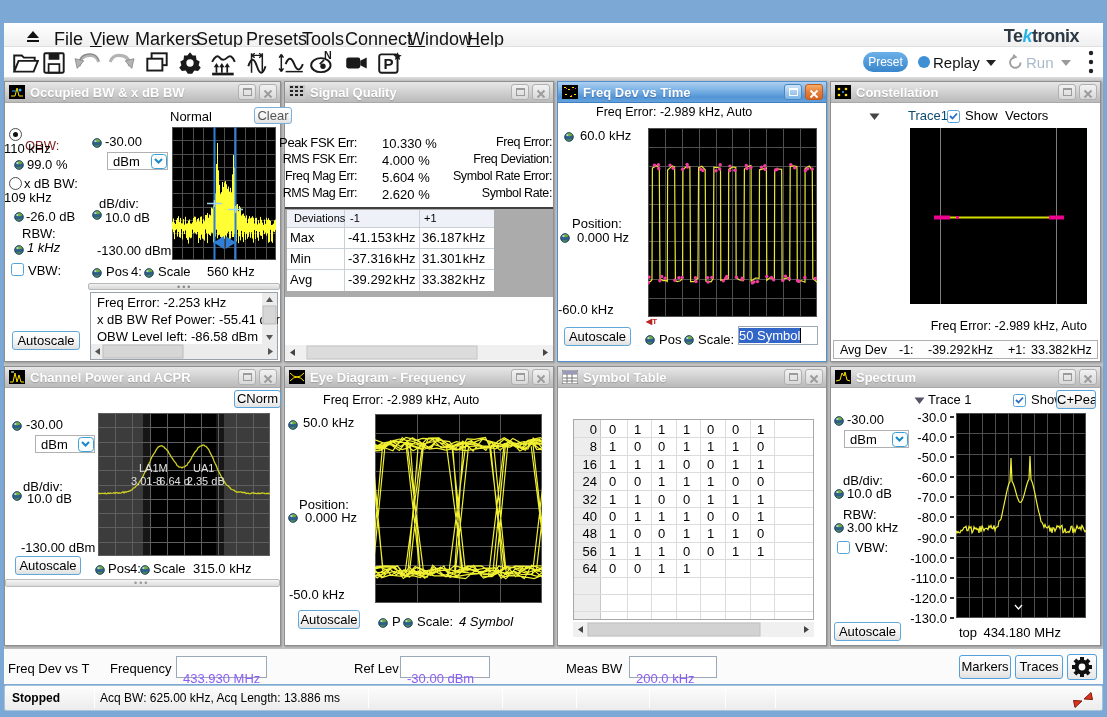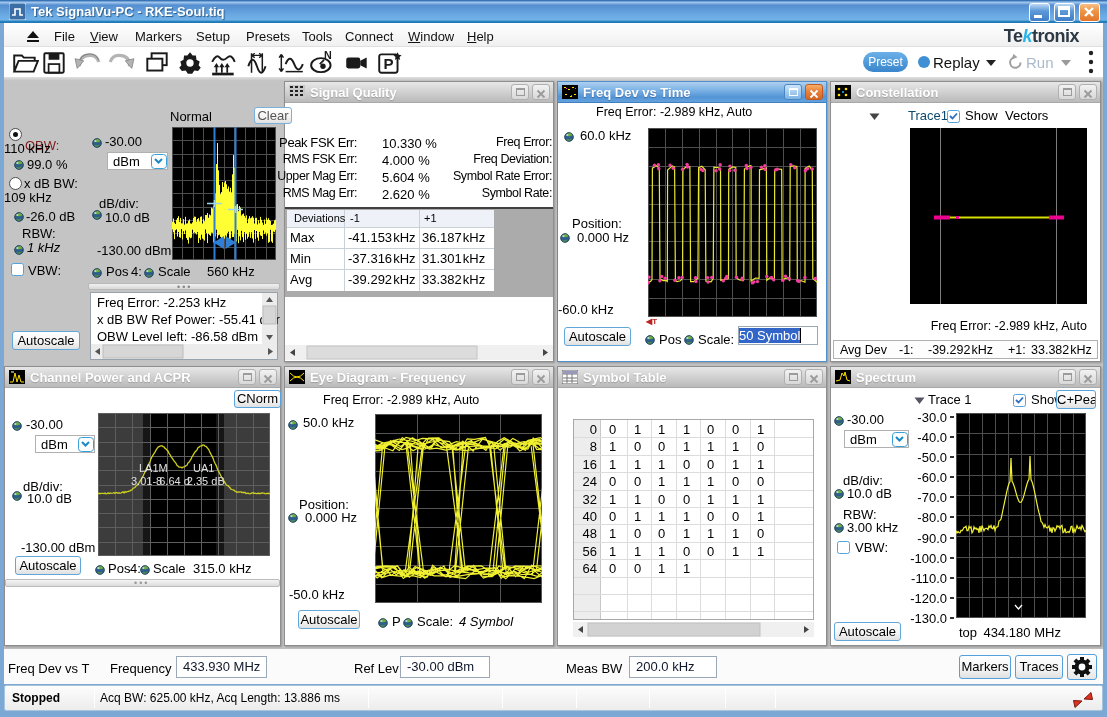--- a/index.html
+++ b/index.html
@@ -1,21 +1,21 @@
 <!DOCTYPE html>
 <html><head><meta charset="utf-8"><style>
 *{margin:0;padding:0;box-sizing:border-box}
 html,body{width:1107px;height:717px;overflow:hidden;font-family:"Liberation Sans",sans-serif;background:#7ca8d5}
 #win{position:absolute;left:0;top:0;width:1107px;height:717px}
 #titlebar{position:absolute;left:0;top:0;width:1107px;height:23px;
  background:linear-gradient(#3a74b8 0%,#3a74b8 4%,#a9cdf0 9%,#568fd0 22%,#5f9cda 45%,#6cacE4 70%,#74b2e8 88%,#2787c2 91%,#1e74b2 100%);}
 #tbtext{position:absolute;left:31px;top:4px;color:#fff;font-weight:bold;font-size:13px;text-shadow:1px 1px 1px #2a5a8a}
 .wbtn{position:absolute;top:3px;width:21px;height:19px;border-radius:3px;border:1px solid #fff;}
 #menubar{position:absolute;left:4px;top:23px;width:1099px;height:24px;background:linear-gradient(#ffffff,#f0f0f0);border-bottom:1px solid #e0e0e0}
-.mitem{position:absolute;top:6px;font-size:13px;color:#111}
+.mitem{position:absolute;top:6px;font-size:18px;color:#111}
 #toolbar{position:absolute;left:4px;top:47px;width:1099px;height:30px;background:#fff}
 #tbsep{position:absolute;left:4px;top:77px;width:1099px;height:4px;background:linear-gradient(#e0e0e0,#c2c2c2)}
 #workspace{position:absolute;left:4px;top:81px;width:1099px;height:567px;background:#c4c4c4}
 #controlbar{position:absolute;left:4px;top:648px;width:1099px;height:36px;background:#fbfbfb;border-top:1px solid #c0c0c0}
 #statusbar{position:absolute;left:4px;top:685px;width:1099px;height:26px;background:linear-gradient(#fdfdfd,#ececec);border:1px solid #a8c4da;border-radius:2px}
 .panel{position:absolute;background:#fff;border:1px solid #8e8e8e;box-shadow:1px 1px 2px rgba(0,0,0,.25)}
 .pactive{border-color:#4e90cf}
 .ptitle{position:absolute;left:0;top:0;right:0;height:21px;background:linear-gradient(#e7e7e7,#d3d3d3 45%,#bcbcbc 95%);border-bottom:1px solid #a8a8a8}
 .ptitle.active{background:linear-gradient(#aecfef 0%,#7db4e6 40%,#5394d6 75%,#65a2dc 100%);border-bottom:1px solid #3f7ec0}
 .picon{position:absolute;left:4px;top:3px;width:16px;height:14px}
@@ -28,41 +28,24 @@
 .closebtn{background:linear-gradient(#f6b06a,#e8813a 45%,#d96a28 90%);border:1px solid #c05a20}
 .closebtn svg{margin-top:2px}
 .restorebtn-a{background:linear-gradient(#cfe4f8,#7db4e6);border:1px solid #4a86c0}
 .rico,.ricoa{position:absolute;left:3.5px;top:3px;width:9px;height:8px;border:1px solid #9b9b9b;border-top:2.5px solid #9b9b9b}
 .ricoa{border-color:#fff;border-top-color:#fff;background:transparent}
 .xpbtn{position:absolute;text-align:center;color:#000;background:linear-gradient(#ffffff,#f4f4f4 60%,#e0e0e0);border:1px solid #62a7da;border-radius:3px}
 .combo{position:absolute;height:18px;background:#fff;border:1px solid #b0b0b0;font-size:13px;padding:1px 0 0 5px;color:#000}
 .cbtn{position:absolute;right:0.5px;top:0.5px;bottom:0.5px;width:16px;background:#fdfdfd;border:1.6px solid #38a0d8;border-radius:3.5px;display:flex;align-items:center;justify-content:center}
 .cbx{position:absolute;width:13px;height:13px;background:#fff;border:1.5px solid #54a2d8;border-radius:2.5px}
 .rad{position:absolute;width:13px;height:13px;background:#fff;border:1.5px solid #4e4e52;border-radius:50%}
-.tbox{position:absolute;background:#fff;border:1px solid #9aa8b8;font-size:13px;color:#0f172a;padding:2px 0 0 6px;white-space:nowrap}
+.tbox{position:absolute;background:#fff;border:1px solid #9aa8b8;font-size:13px;color:#8b5cf6;padding:14px 0 0 6px;white-space:nowrap}
 .sb{position:absolute;background:#f0f0f0}
 </style></head><body>
 <div id="win">
-    <div id="titlebar">
-      <svg width="17" height="17" style="position:absolute;left:9px;top:3px">
-        <rect x="0" y="0" width="17" height="17" rx="2" fill="#3a6ea5" stroke="#d8e8f8"></rect>
-        <path d="M3 12 L6 12 6 6 11 6 11 12 14 12" stroke="#fff" stroke-width="1.6" fill="none"></path>
-      </svg>
-      <div id="tbtext">Tek SignalVu-PC - RKE-Soul.tiq</div>
-      <div class="wbtn" style="right:57px;background:linear-gradient(#bcd8f4,#5e9ad8 40%,#3f7ec8)"><svg width="19" height="17">
-          <rect x="4" y="11" width="8" height="3" fill="#fff"></rect>
-        </svg></div>
-      <div class="wbtn" style="right:32px;background:linear-gradient(#bcd8f4,#5e9ad8 40%,#3f7ec8)"><svg width="19" height="17">
-          <rect x="4" y="3" width="10" height="9" fill="none" stroke="#fff" stroke-width="2"></rect>
-          <rect x="4" y="3" width="10" height="3" fill="#fff"></rect>
-        </svg></div>
-      <div class="wbtn" style="right:7px;background:linear-gradient(#f8c088,#ef9545 40%,#e2752a)"><svg width="19" height="17">
-          <path d="M5 4 L13 12 M13 4 L5 12" stroke="#fff" stroke-width="2.4"></path>
-        </svg></div>
-    </div>
     <div id="menubar">
       <svg width="14" height="12" style="position:absolute;left:22px;top:8px">
         <path d="M7 0 L13 7 H1 Z" fill="#111"></path>
         <rect x="1" y="9" width="12" height="2" fill="#111"></rect>
       </svg>
       <div class="mitem" style="left:50px">File</div>
       <div class="mitem" style="left:86px"><u>V</u>iew</div>
       <div class="mitem" style="left:131px">Markers</div>
       <div class="mitem" style="left:192px">Setup</div>
       <div class="mitem" style="left:242px">Presets</div>
@@ -146,20 +129,34 @@
       <svg width="8" height="26" style="position:absolute;left:1083px;top:2px">
         <circle cx="4" cy="4" r="2.2" fill="#222"></circle>
         <circle cx="4" cy="13" r="2.2" fill="#222"></circle>
         <circle cx="4" cy="22" r="2.2" fill="#222"></circle>
       </svg>
     </div>
     <div id="tbsep"></div>
     <div id="workspace"></div>
     <div id="controlbar"></div>
     <div id="statusbar"></div>
+    <div class="panel" style="left:4px;top:81px;width:277px;height:281px">
+      <div class="ptitle">
+        <span class="picon"><svg width="16" height="14">
+            <rect width="16" height="14" fill="#000"></rect>
+            <path d="M2 11 L6 11 8 3 10 11 14 11" stroke="#ffe000" fill="none"></path>
+            <path d="M3 6 h4" stroke="#33a0ff"></path>
+            <circle cx="11" cy="5" r="1.5" fill="#3af"></circle>
+          </svg></span>
+        <span class="ptext">Occupied BW &amp; x dB BW</span>
+        <span class="pbtns"><span class="pbtn graybtn"><span class="rico"></span></span><span class="pbtn graybtn"><svg width="10" height="10">
+              <path d="M1.5 1.5 L8.5 8.5 M8.5 1.5 L1.5 8.5" stroke="#9b9b9b" stroke-width="1.8"></path>
+            </svg></span></span>
+      </div>
+    </div>
     <div class="panel" style="left:284px;top:81px;width:270px;height:281px">
       <div class="ptitle">
         <span class="picon"><svg width="16" height="14">
             <rect width="16" height="14" fill="#c8c8c8"></rect>
             <g fill="#222">
               <rect x="1" y="1" width="3" height="2"></rect>
               <rect x="6" y="1" width="3" height="2"></rect>
               <rect x="11" y="1" width="3" height="2"></rect>
               <rect x="1" y="5" width="3" height="2"></rect>
               <rect x="6" y="5" width="3" height="2"></rect>
@@ -387,21 +384,21 @@
     <div class="sb" style="left:91px;top:344px;width:186px;height:15px;background:#ececec"></div>
     <svg width="186" height="15" style="position:absolute;left:91px;top:344px">
       <path d="M4 7.5 l5 -3.5 v7Z" fill="#555"></path>
       <path d="M182 7.5 l-5 -3.5 v7Z" fill="#555"></path>
       <rect x="12" y="1" width="80" height="13" fill="#d6d6d6" stroke="#bbb"></rect>
     </svg>
     <div style="position:absolute;right:750px;top:135px;font-size:13px;letter-spacing:-0.4px;white-space:nowrap">Peak FSK Err:</div>
     <div style="position:absolute;left:382px;top:136px;font-size:13px;font-weight:normal;font-style:normal;color:#000;white-space:nowrap;">10.330 %</div>
     <div style="position:absolute;right:750px;top:152px;font-size:12.5px;letter-spacing:-0.4px;white-space:nowrap">RMS FSK Err:</div>
     <div style="position:absolute;left:382px;top:153px;font-size:13px;font-weight:normal;font-style:normal;color:#000;white-space:nowrap;">4.000 %</div>
-    <div style="position:absolute;right:750px;top:169px;font-size:12.5px;letter-spacing:-0.4px;white-space:nowrap">Upper Mag Err:</div>
+    <div style="position:absolute;right:750px;top:169px;font-size:12.5px;letter-spacing:-0.4px;white-space:nowrap">Freq Mag Err:</div>
     <div style="position:absolute;left:382px;top:170px;font-size:13px;font-weight:normal;font-style:normal;color:#000;white-space:nowrap;text-align:right;">5.604 %</div>
     <div style="position:absolute;right:750px;top:186px;font-size:12.5px;letter-spacing:-0.4px;white-space:nowrap">RMS Mag Err:</div>
     <div style="position:absolute;left:382px;top:187px;font-size:13px;font-weight:normal;font-style:normal;color:#000;white-space:nowrap;">2.620 %</div>
     <div style="position:absolute;right:555px;top:135px;font-size:12.5px;letter-spacing:-0.4px;white-space:nowrap">Freq Error:</div>
     <div style="position:absolute;right:555px;top:152px;font-size:12.5px;letter-spacing:-0.4px;white-space:nowrap">Freq Deviation:</div>
     <div style="position:absolute;right:555px;top:169px;font-size:12.5px;letter-spacing:-0.4px;white-space:nowrap">Symbol Rate Error:</div>
     <div style="position:absolute;right:555px;top:186px;font-size:12.5px;letter-spacing:-0.4px;white-space:nowrap">Symbol Rate:</div>
     <div style="position:absolute;left:285px;top:207px;width:268px;height:90px;background:#ababab;border-top:2px solid #404040"></div>
     <div style="position:absolute;left:287px;top:210px;width:207px;height:81px;background:#fff;font-size:13px">
 <div style="position:absolute;left:0;top:0;width:207px;height:17px;background:#eef2f8"></div>

